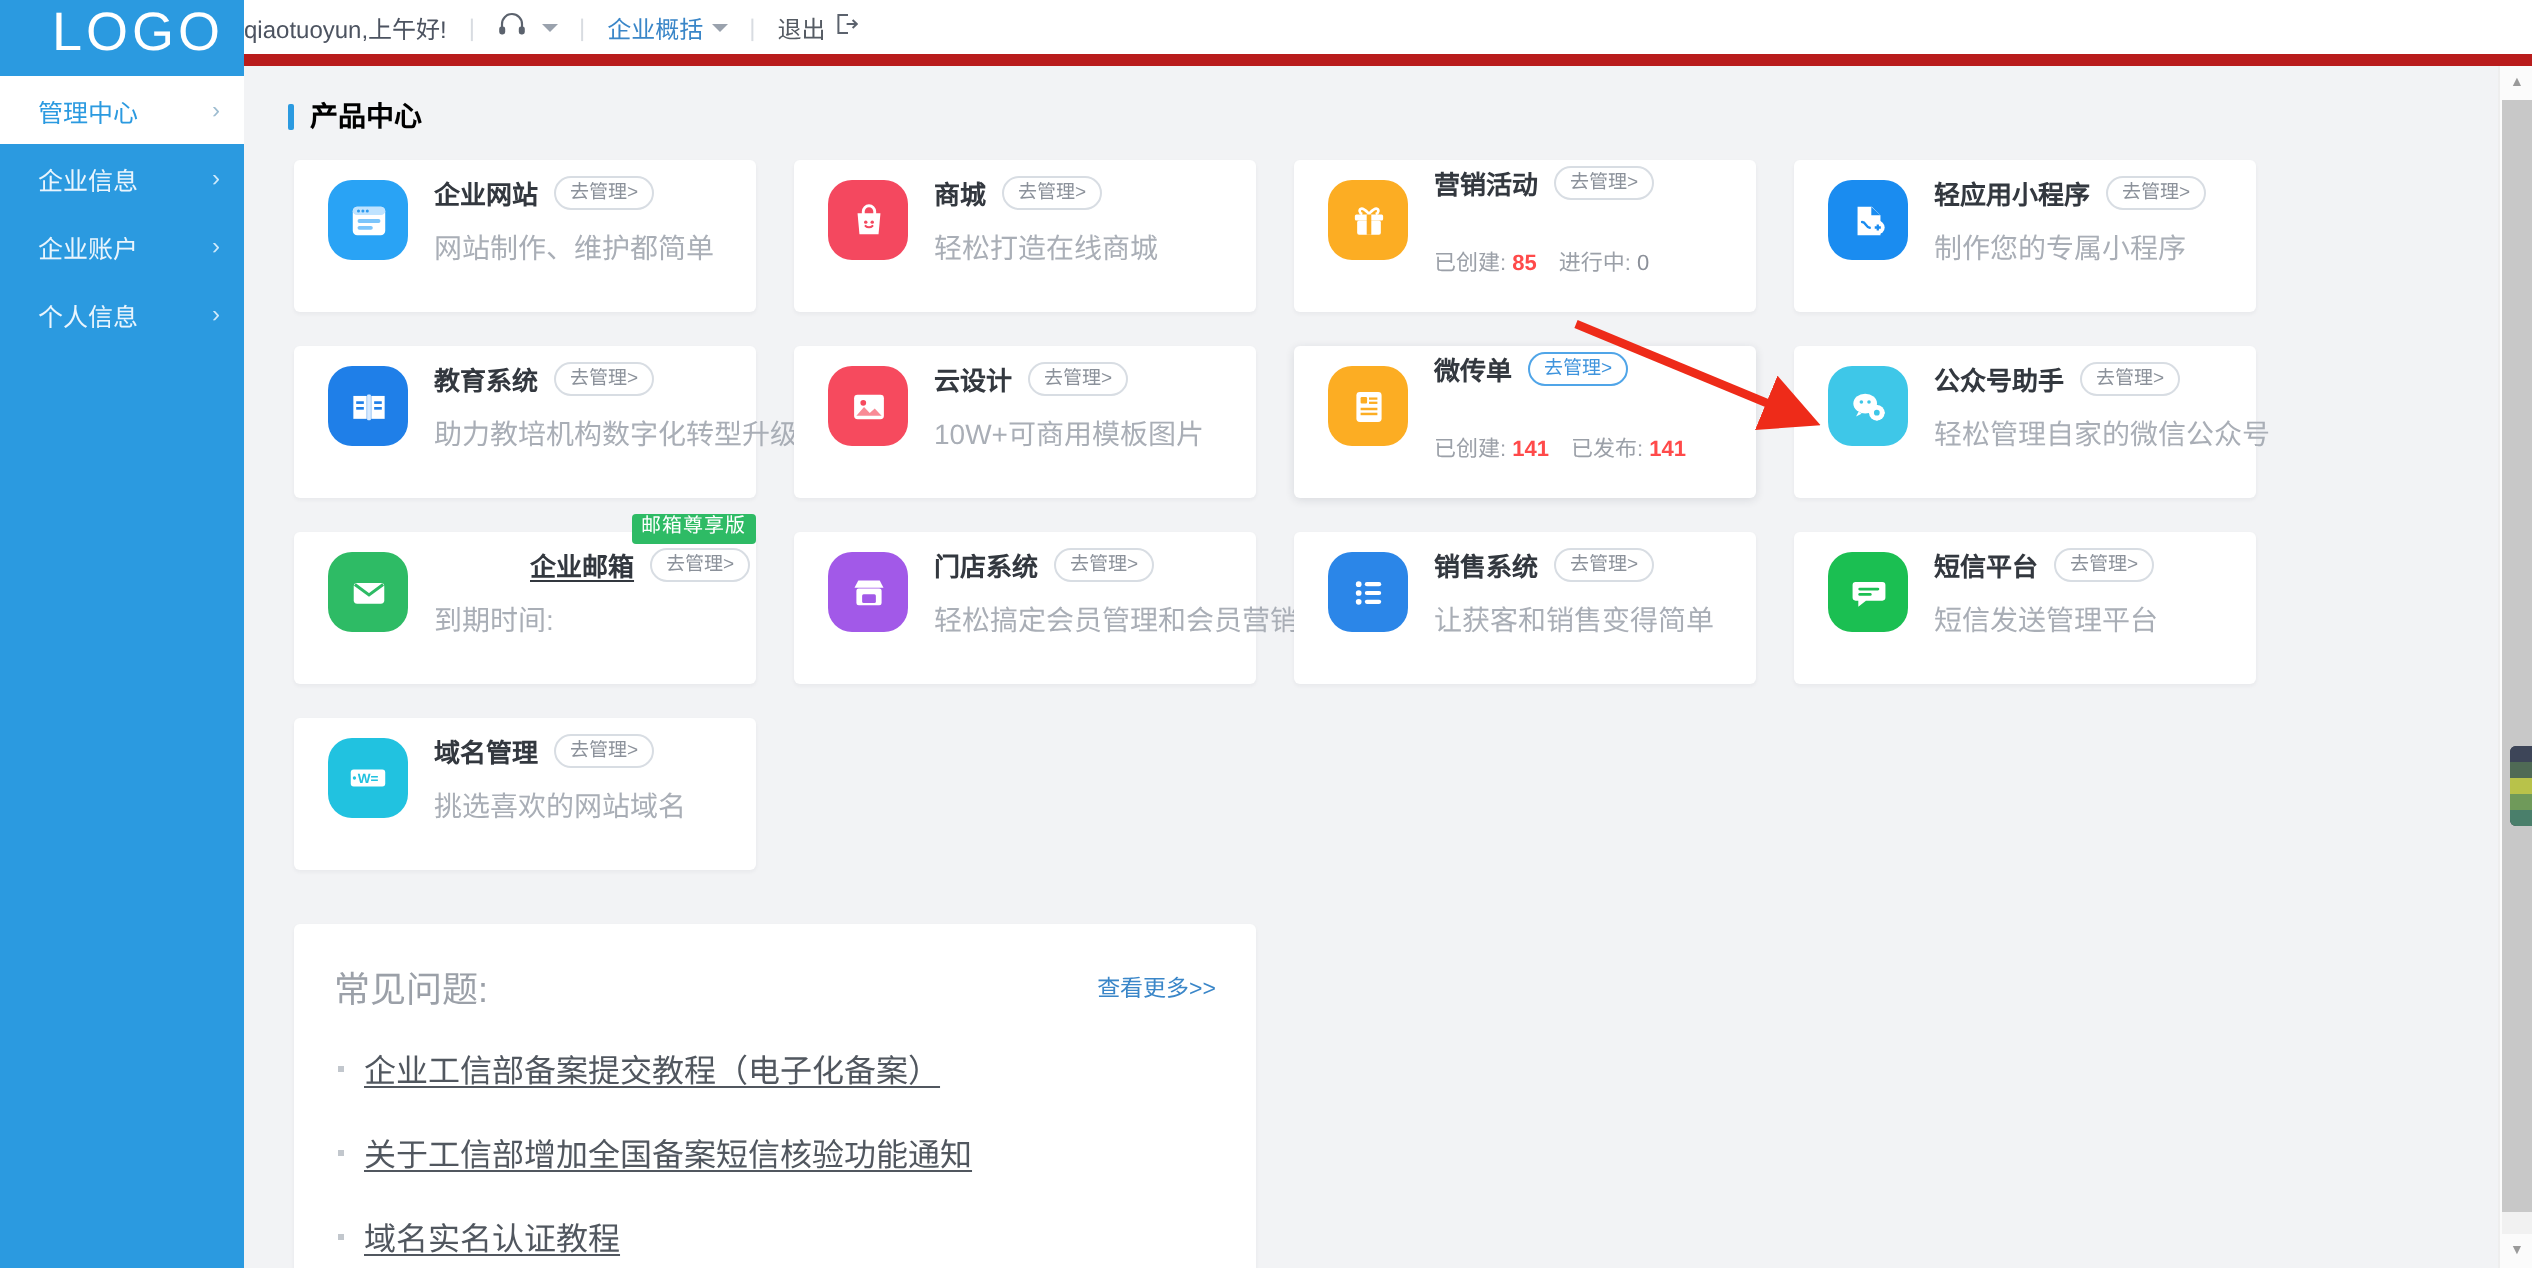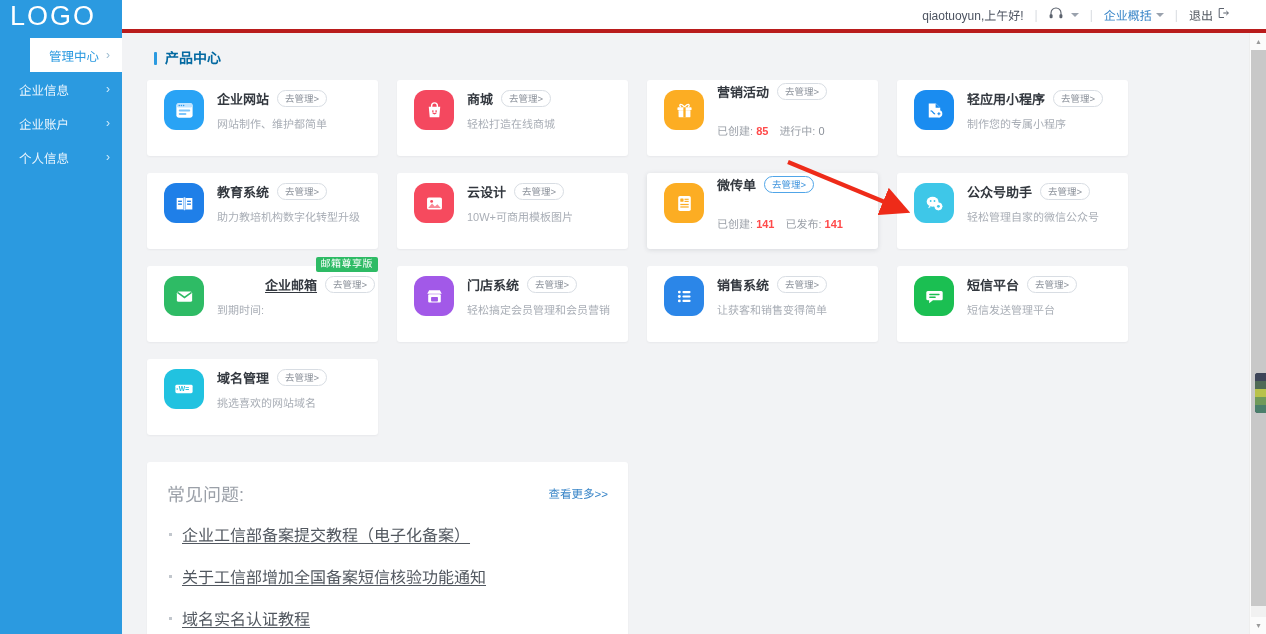--- a/index.html
+++ b/index.html
@@ -17,55 +17,55 @@
   .sidebar {
     width: 122px; height: 634px;
     background: #2b9ae0;
     flex: 0 0 122px;
     position: relative;
     z-index: 5;
   }
   .logo {
     height: 33px;
     display: flex; align-items: center;
-    padding-left: 10px;
+    padding-left: 26px;
     color: #ffffff;
     font-size: 27px;
     letter-spacing: 2px;
     font-weight: 300;
     line-height: 1;
   }
   .nav { margin-top: 5px; }
   .nav-item {
     height: 34px;
     display: flex; align-items: center;
     padding: 0 12px 0 19px;
     color: #eaf5fd;
     font-size: 12.5px;
     cursor: pointer;
     position: relative;
   }
   .nav-item .chev { margin-left: auto; font-size: 12px; color: #cfeafb; line-height: 1;}
-  .nav-item.active { background: #ffffff; color: #2b9ae0; margin-left: 30px; }
+  .nav-item.active { background: #ffffff; color: #2b9ae0; }
   .nav-item.active .chev { color: #9dbcd0; }
 
   
   .main {
     flex: 1 1 auto;
     height: 634px;
     background: #f2f3f5;
     position: relative;
     overflow: hidden;
   }
   .topbar {
     height: 33px;
     background: #ffffff;
-    display: flex; align-items: center; justify-content: flex-end;
+    display: flex; align-items: center; 
     padding-right: 37px;
-    border-bottom: 4px solid #b91c1c;
+    border-bottom: 6px solid #b91c1c;
     font-size: 12px;
     color: #555b63;
   }
   .topbar .greet { color: #4c5360; font-size: 12px; }
   .topbar .sep { color: #d8dce1; margin: 0 11px; font-size: 12px; }
   .topbar .hs { display: inline-flex; align-items: center; gap: 4px; color: #5b626d; cursor: pointer;}
   .topbar .link { color: #3a86c8; cursor: pointer; }
   .topbar .caret {
     display:inline-block; width: 0; height: 0;
     border-left: 4px solid transparent; border-right: 4px solid transparent;
@@ -76,23 +76,23 @@
   .content {
     position: absolute;
     top: 33px; left: 0; right: 17px; bottom: 0;
     overflow: hidden;
     padding: 18px 0 0 0;
   }
 
   .sec-title {
     display: flex; align-items: center;
     gap: 8px;
-    font-size: 14px; font-weight: bold; color: #0369a1;
+    font-size: 14px; font-weight: bold; color: #000000;
     margin-bottom: 15px;
-    margin-left: 32px;
+    margin-left: 22px;
   }
   .sec-title::before {
     content: "";
     width: 3px; height: 13px;
     background: #2b9ae0;
     border-radius: 1px;
     display: inline-block;
   }
   .sec-title span { line-height: 1; }
 
@@ -134,21 +134,21 @@
     font-size: 9.5px;
     color: #8b919a;
     padding: 1.5px 7px 2px 7px;
     line-height: 1.2;
     white-space: nowrap;
     cursor: pointer;
     background: #fff;
   }
   .gobtn.on { border-color: #50a5e8; color: #3f94dd; }
   .cdesc {
-    font-size: 11px; color: #a9aeb6;
+    font-size: 14px; color: #a9aeb6;
     margin-top: 7px;
     white-space: nowrap;
   }
   .stats { font-size: 11px; color: #9ba0a8; margin-top: 21px; white-space: nowrap; }
   .stats .num { color: #ff4a4a; font-weight: bold; }
   .stats .num0 { color: #8b9099; }
   .stats .gap { display:inline-block; width: 11px; }
 
   .badge {
     position: absolute;

